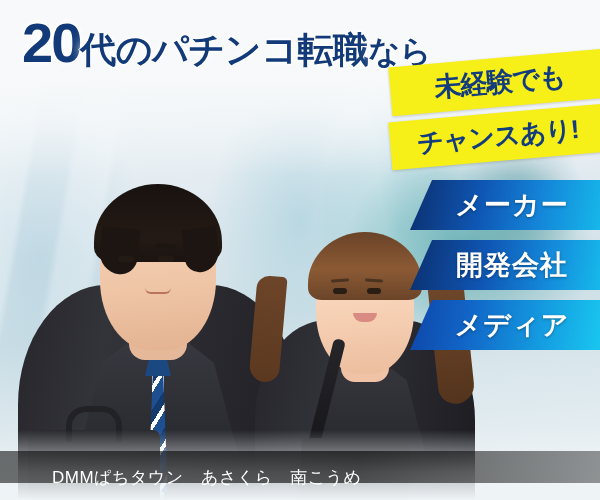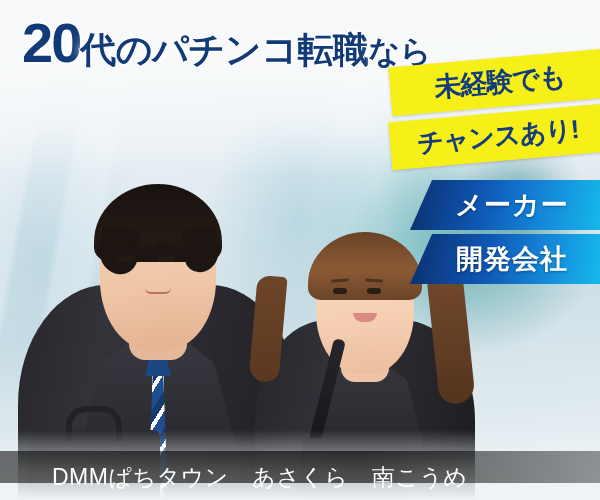--- a/index.html
+++ b/index.html
@@ -229,21 +229,21 @@
     padding:6px 10px 7px 14px; white-space:nowrap;
     transform:rotate(-5deg); margin-bottom:6px;
     box-shadow:0 1px 3px rgba(0,0,0,.18);
     text-align:center;
   }
   .ybar.b2 { font-size:26px; padding-left:10px; }
 
   
   .cats { position:absolute; right:0; top:180px; width:190px; }
   .cat {
-    position:relative; height:50px; margin-bottom:4px;
+    position:relative; height:50px; margin-bottom:10px;
     width:190px; margin-left:0;
     clip-path:polygon(22px 0, 100% 0, 100% 100%, 0 100%);
     display:flex; align-items:center; justify-content:center;
     cursor:pointer;
   }
   .cat span {
     color:#fff; font-weight:900; font-size:27px; letter-spacing:1px;
     text-shadow:0 1px 3px rgba(0,0,0,.35);
     padding-left:14px;
   }
@@ -253,21 +253,21 @@
   .cat.c4 { background:linear-gradient(100deg,#7b13d6 0%,#5a1ad9 32%,#3348de 66%,#2a7ce6 100%); }
   .cat.c5 { background:linear-gradient(100deg,#0d46a8 0%,#1164c6 30%,#1496de 65%,#19c6f0 100%); }
 
   
   .credit {
     position:absolute; left:0; right:0; bottom:17px; height:32px;
     background:linear-gradient(90deg,rgba(0,0,0,.55),rgba(0,0,0,.62) 60%,rgba(0,0,0,.40));
     display:flex; align-items:center;
   }
   .credit span {
-    color:#fff; font-size:23px; font-weight:400; letter-spacing:.5px;
+    color:#fff; font-size:17px; font-weight:400; letter-spacing:.5px;
     padding-left:52px; white-space:nowrap;margin-top:20px;
   }
 </style>
 </head>
 <body>
 
 <div class="banner">
 
   <div class="bg"></div>
   <div class="bg-streaks"></div>
@@ -325,19 +325,22 @@
     <div class="ybar b2">チャンスあり!</div>
   </div>
 
   <div class="cats">
     <div class="cat c1">
         <span>メーカー</span>
       </div>
     <div class="cat c3">
         <span>開発会社</span>
       </div>
+    <div class="cat c5">
+        <span>メディア</span>
+      </div>
   </div>
 
   <div class="credit">
     <span>DMMぱちタウン　あさくら　南こうめ</span>
   </div>
 
 </div>
 
 </body></html>

